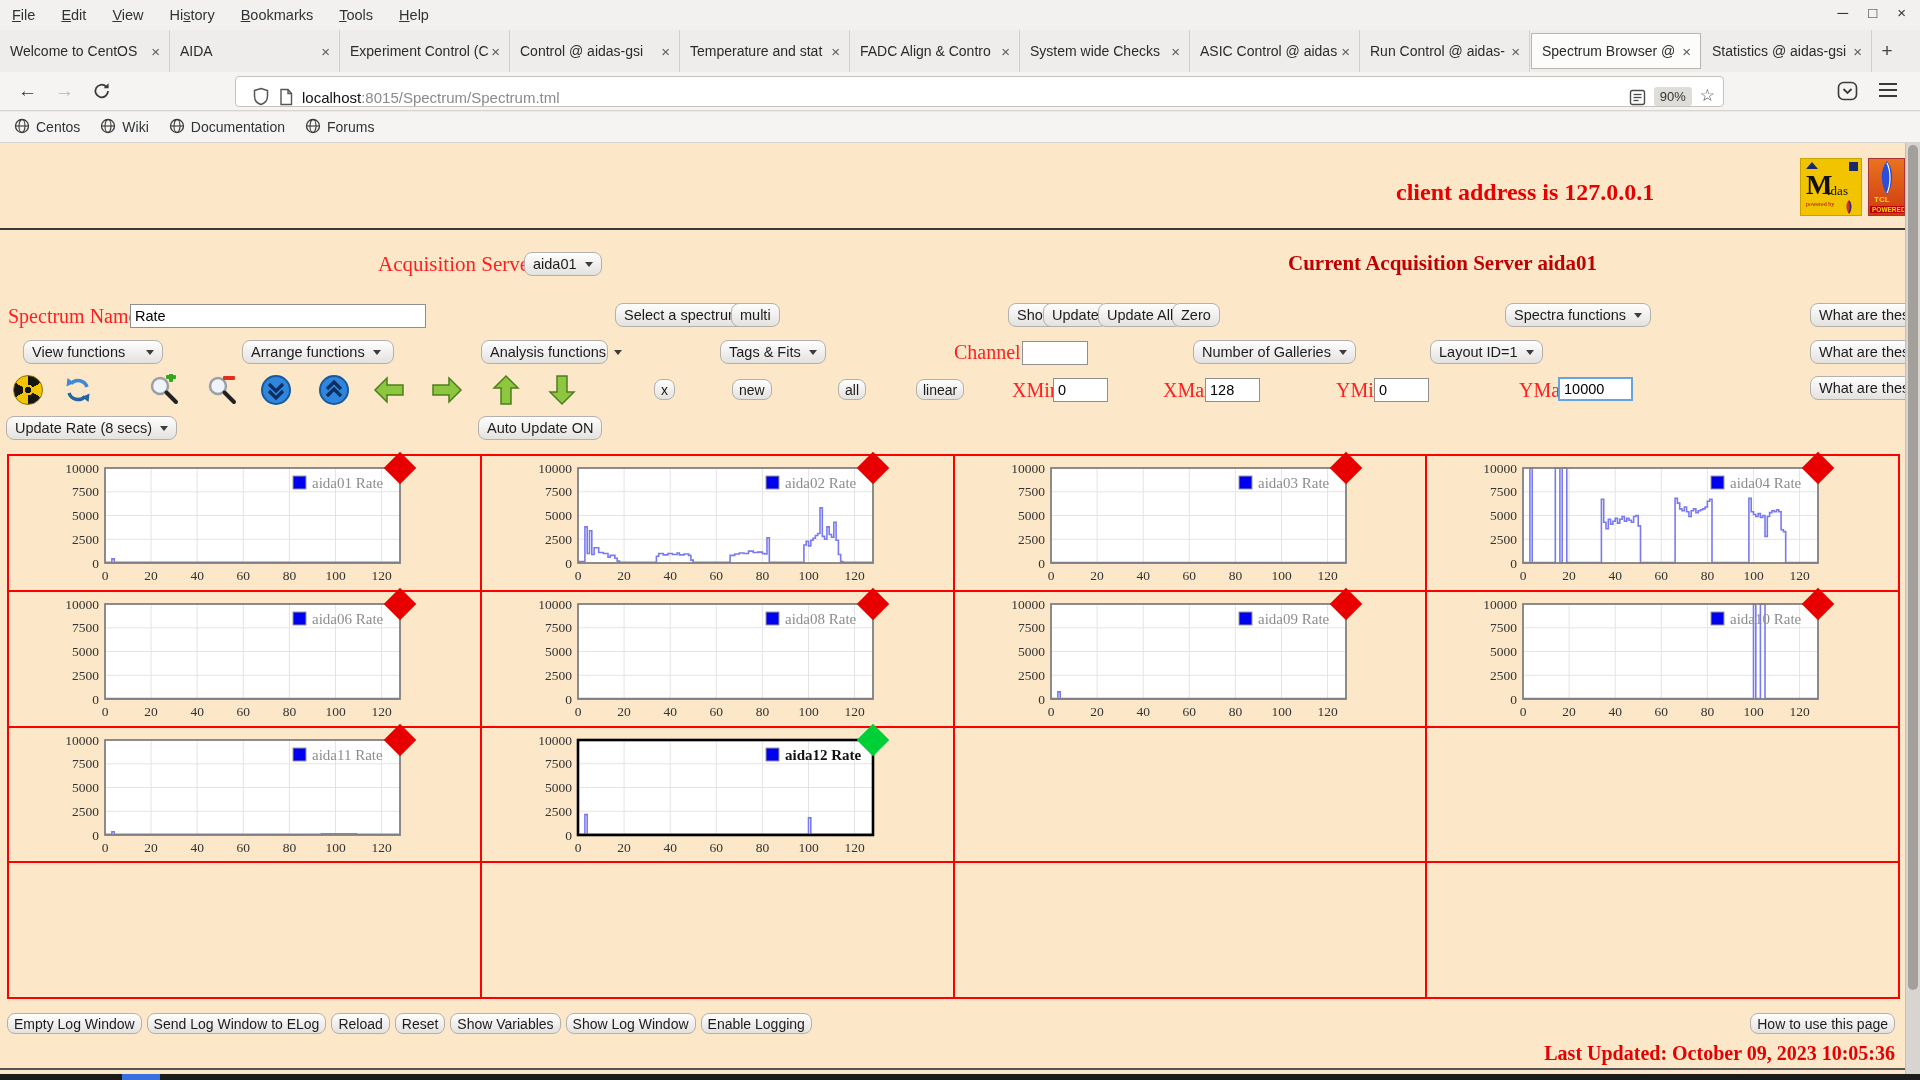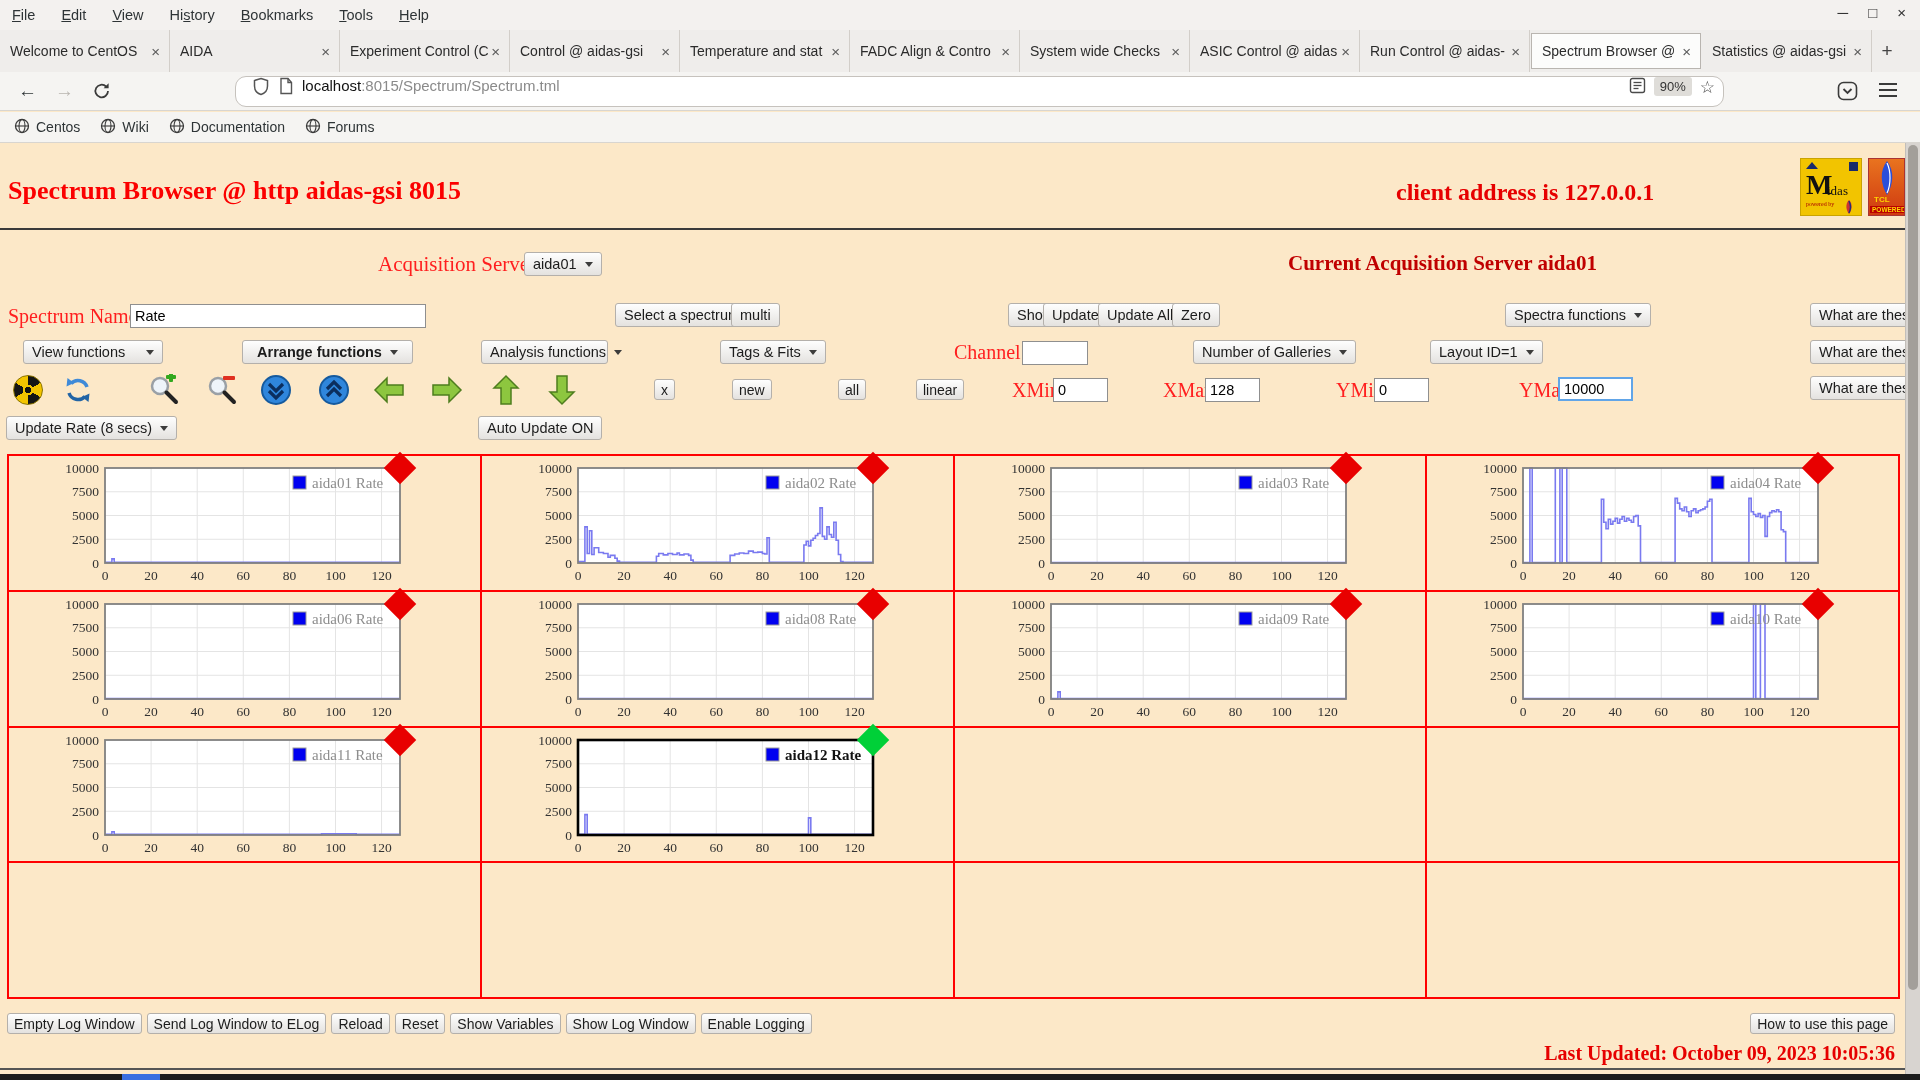--- a/index.html
+++ b/index.html
@@ -15,21 +15,21 @@
   #tabbar { position:absolute; top:30px; left:0; width:1920px; height:42px; background:#efedeb; display:flex; align-items:stretch; }
   .tab { width:170px; flex:0 0 170px; display:flex; align-items:center; padding:0 6px 0 10px; font-size:14px; color:#2b2b2b; border-right:1px solid #d2cec9; position:relative; }
   .tab-label { flex:1; white-space:nowrap; overflow:hidden; }
   .tab-close { color:#5c5c5c; font-size:15px; padding:0 3px; }
   .tab.active { background:#fcfcfb; border:1px solid #b9b5b0; border-radius:0; margin:3px 1px; padding-top:0; }
   #newtab { width:30px; display:flex; align-items:center; justify-content:center; font-size:19px; color:#444; }
   #navbar { position:absolute; top:72px; left:0; width:1920px; height:39px; background:#f5f4f2; border-bottom:1px solid #d8d5d0; display:flex; align-items:center; }
   .nav-glyph { font-size:19px; color:#2e3436; margin-left:18px; }
   .nav-glyph.disabled { color:#b9b5b0; }
   #reload-btn { margin-left:18px; display:flex; }
-  #urlbar { position:absolute; left:235px; top:4px; width:1489px; height:31px; background:#fff; border:1px solid #c6c2bd; border-radius:11px; display:flex; align-items:flex-start; padding:0 8px; }
+  #urlbar { position:absolute; left:235px; top:4px; width:1489px; height:31px; background:#fff; border:1px solid #c6c2bd; border-radius:4px; display:flex; align-items:flex-end; padding:0 8px; }
   #url-text { font-size:15px; margin-left:8px; color:#111; flex:1; }
   #url-text .dim { color:#8a8a8a; }
   .url-icon { margin-left:8px; display:flex; }
   #zoom-chip { background:#dfddd9; border-radius:3px; font-size:13px; color:#333; padding:2px 6px; margin-left:8px; }
   #star { font-size:17px; color:#4a4a4a; margin-left:8px; }
   #pocket-btn { position:absolute; right:62px; top:9px; }
   #hamburger { position:absolute; right:22px; top:10px; }
   #bookmarksbar { position:absolute; top:112px; left:0; width:1920px; height:31px; background:#f5f4f2; border-bottom:1px solid #d8d5d0; display:flex; align-items:center; gap:20px; padding-left:14px; font-size:14px; color:#2e3436; }
   .bookmark { display:flex; align-items:center; gap:6px; }
 
@@ -37,21 +37,21 @@
   #content { position:absolute; left:0; top:143px; width:1905px; height:931px; background:#fce8c8; font-family:"Liberation Serif",serif; }
   .abs { position:absolute; }
   #page-title { left:8px; top:33px; font-size:26px; font-weight:bold; color:#fb0000; }
   #client-addr { left:1396px; top:36px; font-size:24px; font-weight:bold; color:#e60000; }
   .hr1 { left:0; top:85px; width:1905px; border-top:2px solid #3a3a3a; }
   .hr2 { left:0; top:925px; width:1905px; border-top:2px solid #555; }
 
   .rlabel { font-size:20px; color:#ff1f1f; font-family:"Liberation Serif",serif; }
   .drlabel { font-size:21px; color:#c00000; font-weight:bold; font-family:"Liberation Serif",serif; }
 
-  .btn, .sel { display:inline-flex; align-items:center; background:linear-gradient(#fefefe,#e4e2df); border:1px solid #b4b0ab; border-radius:3px; padding:2px 8px; font-family:"Liberation Sans",sans-serif; font-size:14.5px; color:#1c1c1c; height:24px; white-space:nowrap; }
+  .btn, .sel { display:inline-flex; align-items:center; background:linear-gradient(#fefefe,#e4e2df); border:1px solid #b4b0ab; border-radius:8px; padding:2px 8px; font-family:"Liberation Sans",sans-serif; font-size:14.5px; color:#1c1c1c; height:24px; white-space:nowrap; }
   .btn.small { height:21px; padding:1px 6px; font-size:14px; }
   .caret { width:0; height:0; border-left:4px solid transparent; border-right:4px solid transparent; border-top:5px solid #3c3c3c; margin-left:8px; }
   .tinput { background:#fff; border:1px solid #8f8f8f; font-family:"Liberation Sans",sans-serif; font-size:14.5px; padding:1px 4px; height:24px; }
   .tinput.focused { border:2px solid #61a5e8; }
 
   
   .ticon { width:32px; height:32px; display:flex; align-items:center; justify-content:center; }
   #radiation { width:30px; height:30px; border-radius:50%;
     background: radial-gradient(circle at 50% 50%, #111 0 3.5px, #f3c400 3.5px 5.5px, transparent 5.5px),
                 conic-gradient(#151515 0 60deg, #f3c400 60deg 120deg, #151515 120deg 180deg, #f3c400 180deg 240deg, #151515 240deg 300deg, #f3c400 300deg 360deg);
@@ -216,21 +216,20 @@
             <circle cx="8" cy="8" r="6.5" fill="none" stroke="#3a3a3a" stroke-width="1.3"></circle>
             <ellipse cx="8" cy="8" rx="3" ry="6.5" fill="none" stroke="#3a3a3a" stroke-width="1.1"></ellipse>
             <line x1="1.5" y1="8" x2="14.5" y2="8" stroke="#3a3a3a" stroke-width="1.1"></line>
           </svg></span>
         <span>Forums</span>
       </div>
     </div>
 </div>
 
 <div id="content">
-  <div class="abs" id="page-title">Spectrum Browser @ http aidas-gsi 8015</div>
   <div class="abs" id="client-addr">client address is 127.0.0.1</div>
 
   <div class="abs" style="left:1800px; top:15px; width:62px; height:58px; background:#f2c400; border:1px solid #caa300; font-family:'Liberation Serif',serif; overflow:hidden;">
     <svg width="62" height="58" style="position:absolute; left:0; top:0;">
         <polygon points="5,10 11,3 17,10" fill="#1a2a6a"></polygon>
         <rect x="48" y="3" width="9" height="9" fill="#1a2a6a"></rect>
       </svg>
     <span style="position:absolute; left:5px; top:10px; font-size:28px; font-weight:bold; color:#111;">M</span>
     <span style="position:absolute; left:26px; top:24px; font-size:13px; font-weight:normal; color:#111;">idas</span>
     <span style="position:absolute; left:5px; top:42px; font-size:6px; color:#a00;">powered by</span>
@@ -271,21 +270,21 @@
   <button class="sel abs" style="left:1505px; top:160px;">
       <span>Spectra functions</span>
       <span class="caret"></span>
     </button>
   <button class="btn abs" style="left:1810px; top:160px;">What are these?</button>
 
   <button class="sel abs" style="left:23px; top:197px; width:140px; justify-content:space-between;">
       <span>View functions</span>
       <span class="caret"></span>
     </button>
-  <button class="sel abs" style="left:242px; top:197px; width:171px; justify-content:center;font-weight:bold;">
+  <button class="sel abs" style="left:242px; top:197px; width:152px; justify-content:flex-start;">
       <span>Arrange functions</span>
       <span class="caret"></span>
     </button>
   <button class="sel abs" style="left:481px; top:197px; width:127px; justify-content:space-between;">
       <span>Analysis functions</span>
       <span class="caret"></span>
     </button>
   <button class="sel abs" style="left:720px; top:197px;">
       <span>Tags &amp; Fits</span>
       <span class="caret"></span>

